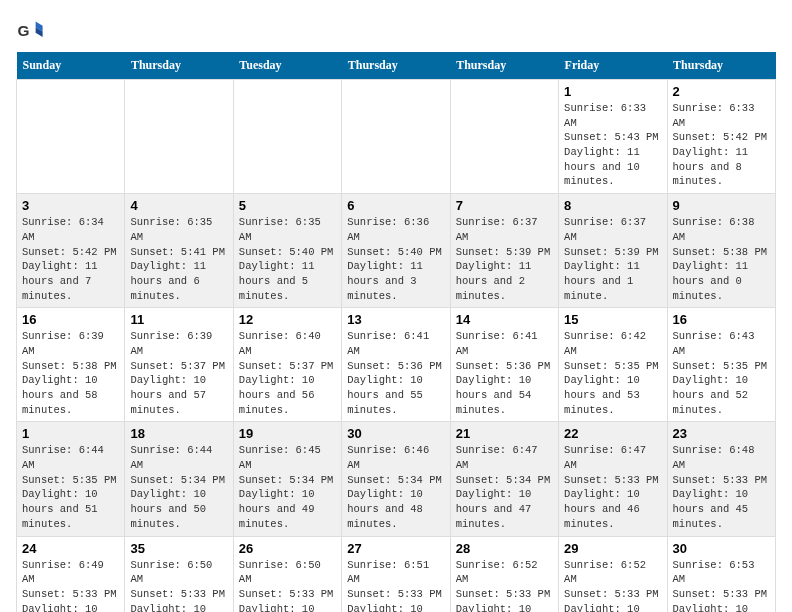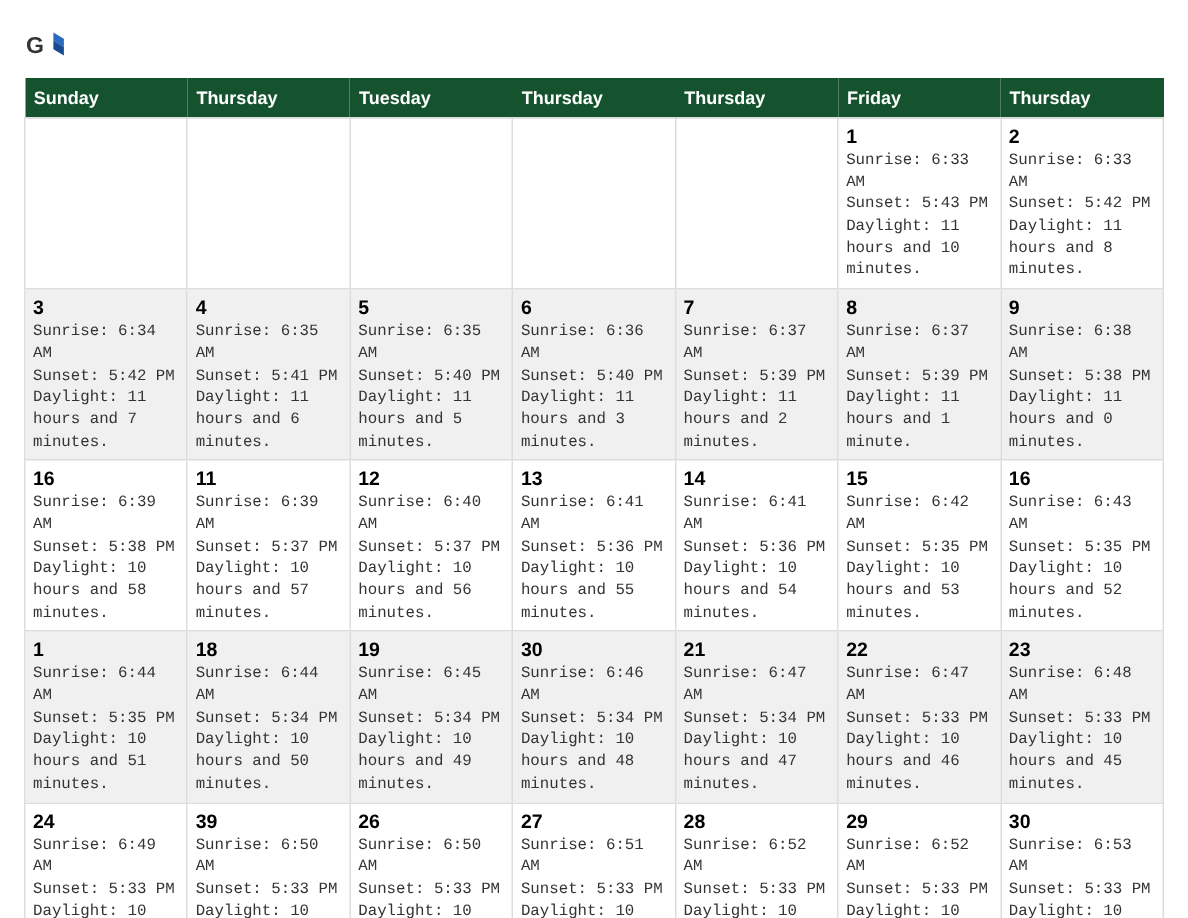--- a/index.html
+++ b/index.html
@@ -46,26 +46,27 @@
     .subtitle {
       font-size: 14px;
       color: #555;
     }
     table {
       width: 100%;
       border-collapse: collapse;
       font-size: 11px;
     }
     thead tr th {
-      background-color: #14532d;
+      background-color: #0369a1;
       color: #fff;
       text-align: left;
       padding: 6px 6px;
       font-size: 12px;
       font-weight: bold;
+      font-family: Liberation Serif, serif;
     }
     tbody tr {
       vertical-align: top;
     }
     tbody tr:nth-child(odd) {
       background-color: #fff;
     }
     tbody tr:nth-child(even) {
       background-color: #f0f0f0;
     }
@@ -229,21 +230,21 @@
           <span class="day-num">23</span>
           <div class="day-detail">Sunrise: 6:48 AM<br>Sunset: 5:33 PM<br>Daylight: 10 hours and 45 minutes.</div>
         </td>
       </tr>
       <tr>
         <td>
           <span class="day-num">24</span>
           <div class="day-detail">Sunrise: 6:49 AM<br>Sunset: 5:33 PM<br>Daylight: 10 hours and 44 minutes.</div>
         </td>
         <td>
-          <span class="day-num">39</span>
+          <span class="day-num">35</span>
           <div class="day-detail">Sunrise: 6:50 AM<br>Sunset: 5:33 PM<br>Daylight: 10 hours and 43 minutes.</div>
         </td>
         <td>
           <span class="day-num">26</span>
           <div class="day-detail">Sunrise: 6:50 AM<br>Sunset: 5:33 PM<br>Daylight: 10 hours and 42 minutes.</div>
         </td>
         <td>
           <span class="day-num">27</span>
           <div class="day-detail">Sunrise: 6:51 AM<br>Sunset: 5:33 PM<br>Daylight: 10 hours and 41 minutes.</div>
         </td>

